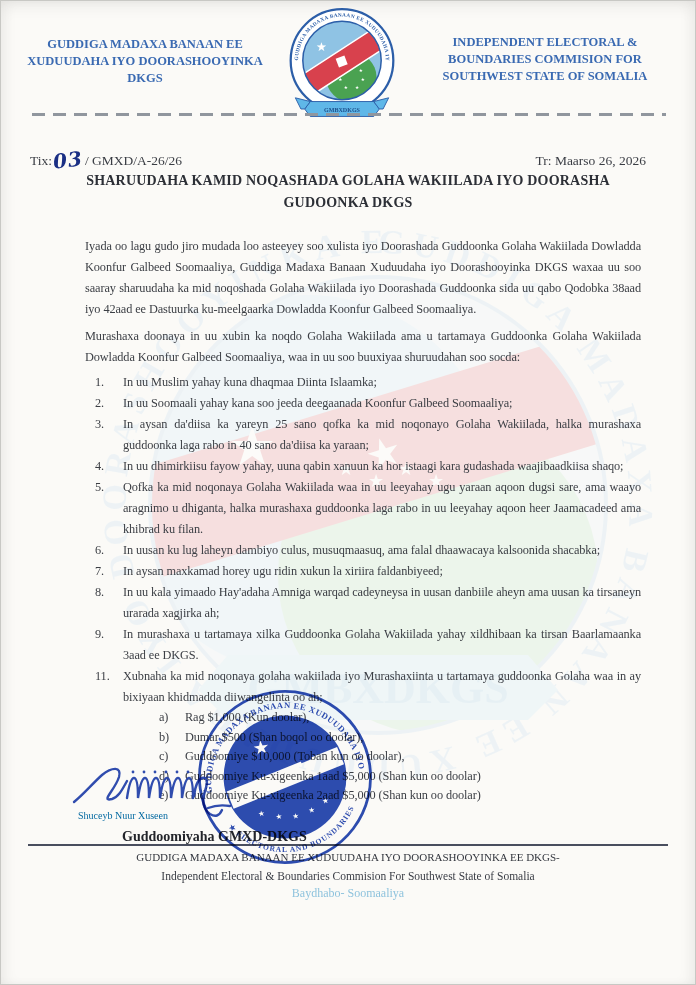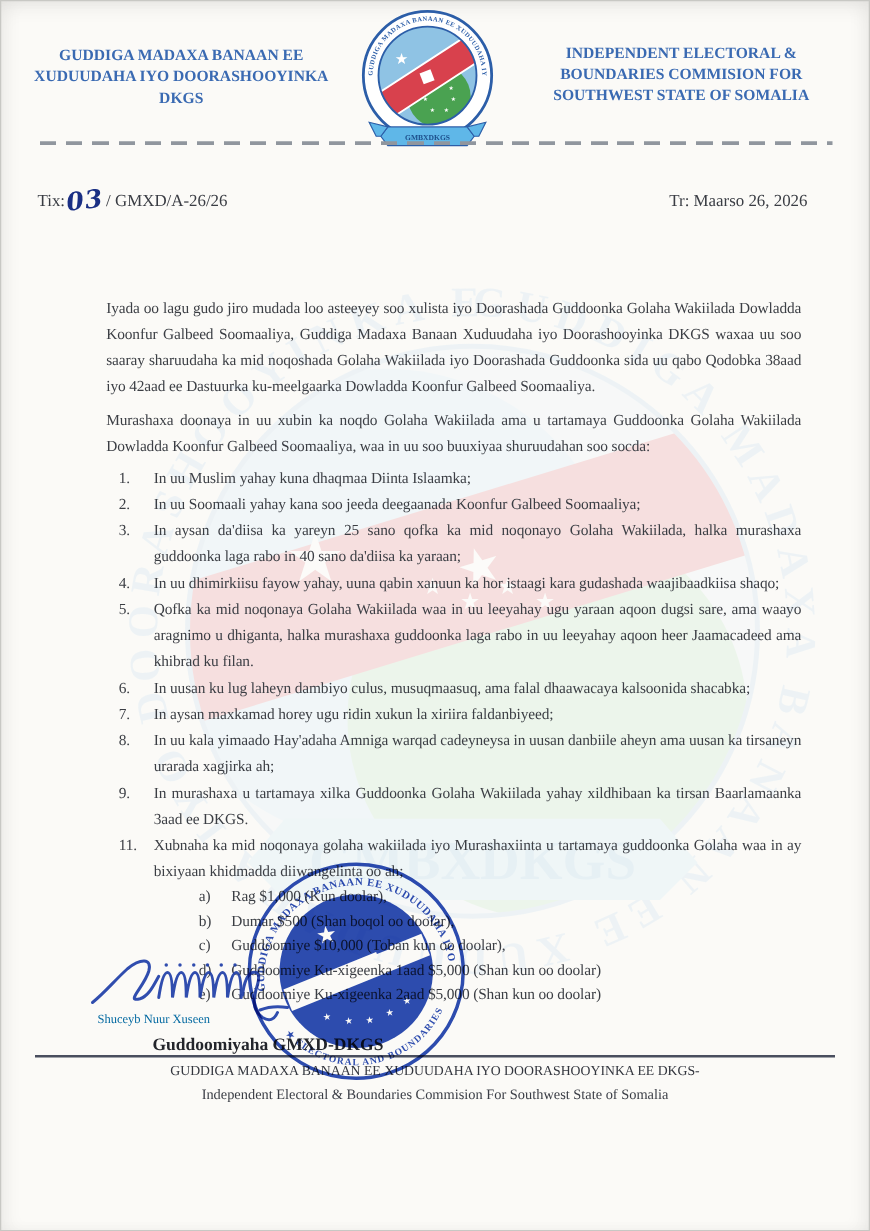--- a/index.html
+++ b/index.html
@@ -145,20 +145,21 @@
 
     <div class="abs refrow">
       <span class="ref-left">
         <span>Tix:</span>
         <span class="handwritten">03</span>
         <span>/ GMXD/A-26/26</span>
       </span>
       <span>Tr: Maarso 26, 2026</span>
     </div>
 
+    <div class="abs doc-title">SHARUUDAHA KAMID NOQASHADA GOLAHA WAKIILADA IYO DOORASHA GUDOONKA DKGS</div>
 
     <div class="abs para p1">Iyada oo lagu gudo jiro mudada loo asteeyey soo xulista iyo Doorashada Guddoonka Golaha Wakiilada Dowladda Koonfur Galbeed Soomaaliya, Guddiga Madaxa Banaan Xuduudaha iyo Doorashooyinka DKGS waxaa uu soo saaray sharuudaha ka mid noqoshada Golaha Wakiilada iyo Doorashada Guddoonka sida uu qabo Qodobka 38aad iyo 42aad ee Dastuurka ku-meelgaarka Dowladda Koonfur Galbeed Soomaaliya.</div>
     <div class="abs para p2">Murashaxa doonaya in uu xubin ka noqdo Golaha Wakiilada ama u tartamaya Guddoonka Golaha Wakiilada Dowladda Koonfur Galbeed Soomaaliya, waa in uu soo buuxiyaa shuruudahan soo socda:</div>
 
     <div class="abs list">
       <div class="li">
           <span class="num">1.</span>
           <span class="txt">In uu Muslim yahay kuna dhaqmaa Diinta Islaamka;</span>
         </div>
       <div class="li">
@@ -235,20 +236,21 @@
           <circle cx="118" cy="22" r="1.4"></circle>
       </g>
     </svg>
 
     <div class="abs sig-name">Shuceyb Nuur Xuseen</div>
     <div class="abs sig-role">Guddoomiyaha GMXD-DKGS</div>
 
     <div class="abs footer-rule"></div>
     <div class="abs f1">GUDDIGA MADAXA BANAAN EE XUDUUDAHA IYO DOORASHOOYINKA EE DKGS-</div>
     <div class="abs f2">Independent Electoral &amp; Boundaries Commision For Southwest State of Somalia</div>
+    <div class="abs f3">Baydhabo- Soomaaliya</div>
   </div>
 
   <svg class="layer-stamp stamp-box" viewBox="-100 -100 200 200" aria-hidden="true">
     <defs>
       <path id="stampTop" d="M -80 6 A 80 80 0 0 1 80 6"></path>
       <path id="stampBottom" d="M -72 38 A 82 82 0 0 0 72 38"></path>
     </defs>
     <circle r="92" fill="rgba(255,255,255,0.72)" stroke="#1d3fae" stroke-width="3"></circle>
     <circle r="66" fill="#1d3fae"></circle>
     <text font-family="Liberation Serif, serif" font-weight="bold" font-size="9.2" fill="#1d3fae" letter-spacing=".6">

